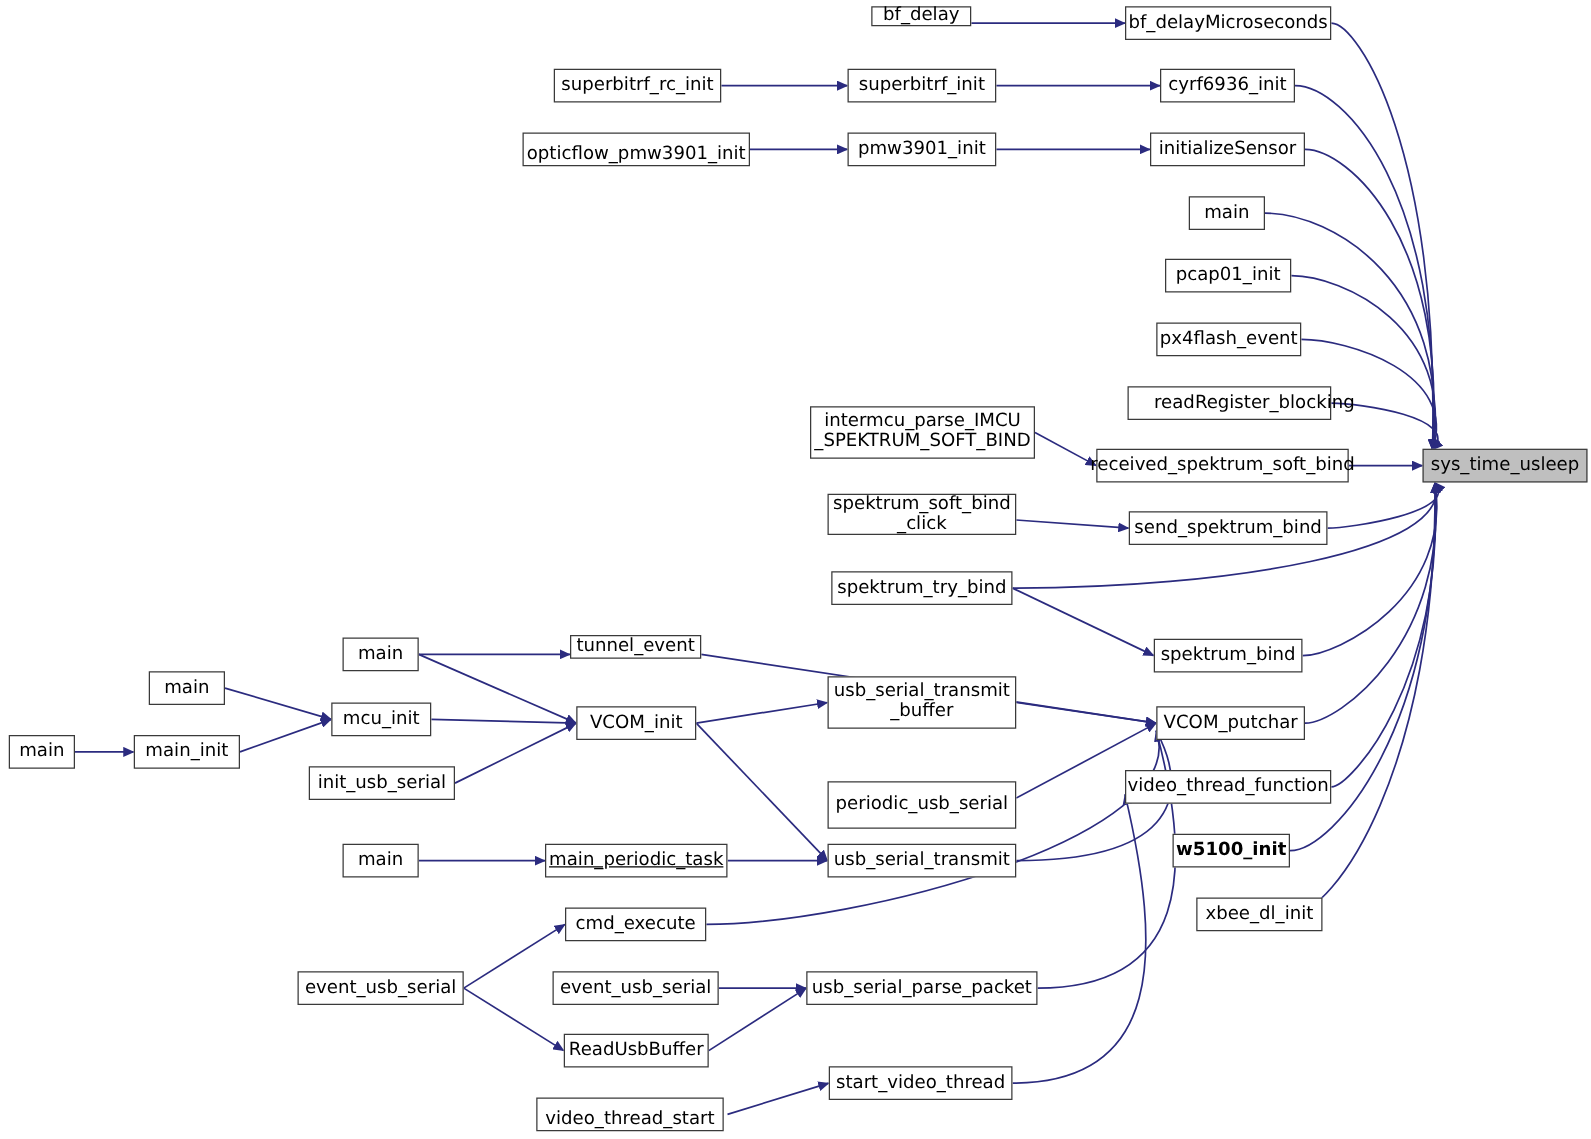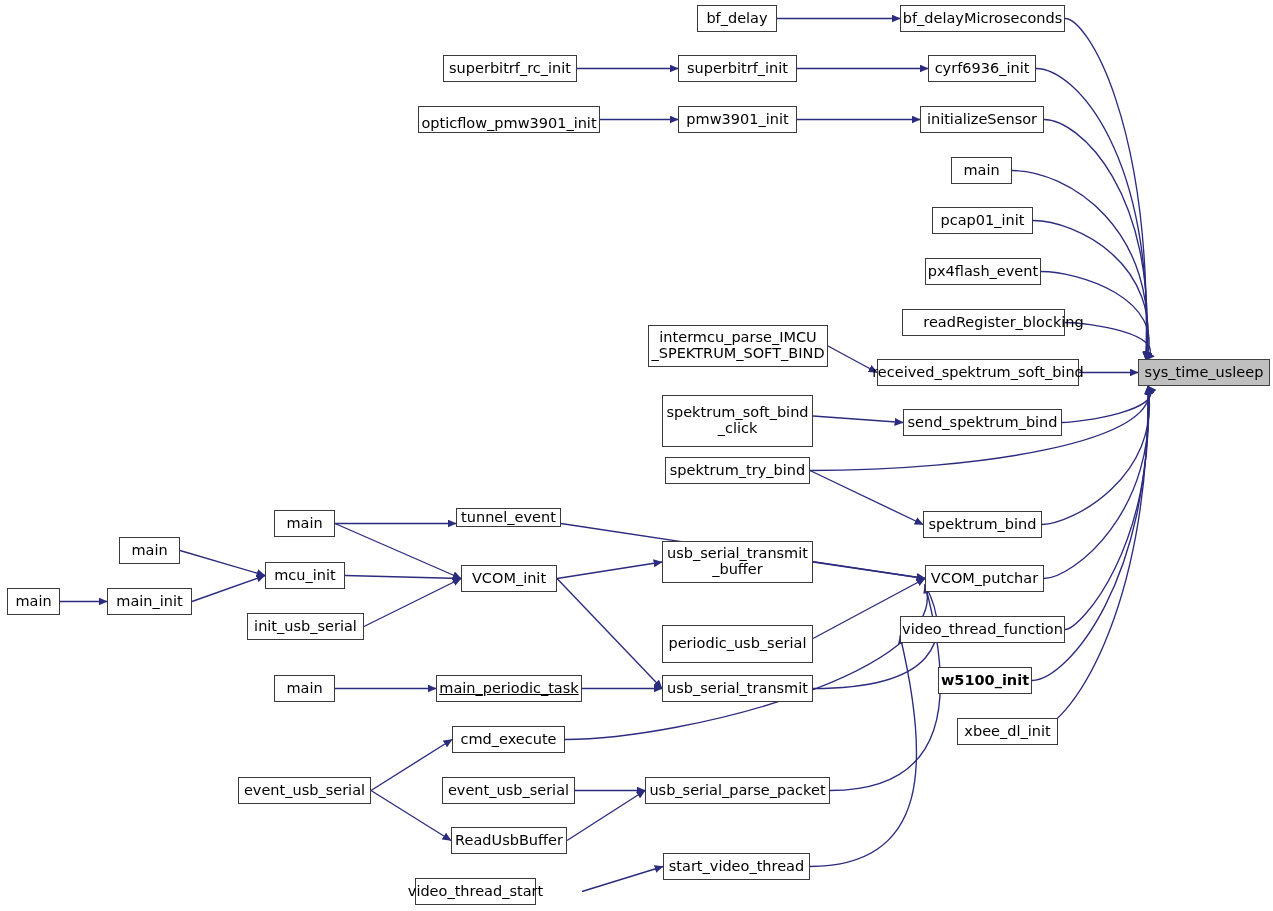--- a/index.html
+++ b/index.html
@@ -64,36 +64,36 @@
       <path d="M371,790.5 L452,739.5" fill="none" stroke="#2b2b7f" stroke-width="1.35" marker-end="url(#ah)"></path>
       <path d="M371,790.5 L451,840.5" fill="none" stroke="#2b2b7f" stroke-width="1.35" marker-end="url(#ah)"></path>
       <path d="M565,739.5 C685,739.5 955,669.75 925,584.5" fill="none" stroke="#2b2b7f" stroke-width="1.35" marker-end="url(#ah)"></path>
       <path d="M575,790.5 L645,790.5" fill="none" stroke="#2b2b7f" stroke-width="1.35" marker-end="url(#ah)"></path>
       <path d="M567,840.5 L645,790.5" fill="none" stroke="#2b2b7f" stroke-width="1.35" marker-end="url(#ah)"></path>
       <path d="M830,790.5 C950,790.5 955,697.8 925,584.5" fill="none" stroke="#2b2b7f" stroke-width="1.35" marker-end="url(#ah)"></path>
       <path d="M582,891.5 L663,866.5" fill="none" stroke="#2b2b7f" stroke-width="1.35" marker-end="url(#ah)"></path>
       <path d="M810,866.5 C930,866.5 930,762.55 900,635.5" fill="none" stroke="#2b2b7f" stroke-width="1.35" marker-end="url(#ah)"></path>
     </svg>
   <div id="nodes-layer">
-      <div class="node" style="left: 697px; top: 5px; width: 80px; height: 27px;"><span>bf_delay</span></div>
+      <div class="node" style="left: 697px; top: 5px; width: 80px; height: 16px;"><span>bf_delay</span></div>
       <div class="node" style="left: 900px; top: 5px; width: 165px; height: 27px;"><span>bf_delayMicroseconds</span></div>
       <div class="node" style="left: 443px; top: 55px; width: 134px; height: 27px;"><span>superbitrf_rc_init</span></div>
       <div class="node" style="left: 678px; top: 55px; width: 119px; height: 27px;"><span>superbitrf_init</span></div>
       <div class="node" style="left: 928px; top: 55px; width: 108px; height: 27px;"><span>cyrf6936_init</span></div>
       <div class="node" style="left: 418px; top: 106px; width: 182px; height: 27px; align-items: flex-end;"><span>opticflow_pmw3901_init</span></div>
       <div class="node" style="left: 678px; top: 106px; width: 119px; height: 27px;"><span>pmw3901_init</span></div>
       <div class="node" style="left: 920px; top: 106px; width: 124px; height: 27px;"><span>initializeSensor</span></div>
       <div class="node" style="left: 951px; top: 157px; width: 61px; height: 27px;"><span>main</span></div>
       <div class="node" style="left: 932px; top: 207px; width: 101px; height: 27px;"><span>pcap01_init</span></div>
       <div class="node" style="left: 925px; top: 258px; width: 116px; height: 27px;"><span>px4flash_event</span></div>
       <div class="node" style="left: 902px; top: 309px; width: 163px; height: 27px; padding-left: 40px;"><span>readRegister_blocking</span></div>
       <div class="node" style="left: 648px; top: 325px; width: 180px; height: 42px;"><span>intermcu_parse_IMCU<br>_SPEKTRUM_SOFT_BIND</span></div>
       <div class="node" style="left: 877px; top: 359px; width: 202px; height: 27px;"><span>received_spektrum_soft_bind</span></div>
       <div class="node hl" style="left: 1138px; top: 359px; width: 132px; height: 27px;"><span>sys_time_usleep</span></div>
-      <div class="node" style="left: 662px; top: 395px; width: 151px; height: 52px;"><span>spektrum_soft_bind<br>_click</span></div>
+      <div class="node" style="left: 662px; top: 395px; width: 151px; height: 33px;"><span>spektrum_soft_bind<br>_click</span></div>
       <div class="node" style="left: 903px; top: 409px; width: 159px; height: 27px;"><span>send_spektrum_bind</span></div>
       <div class="node" style="left: 665px; top: 457px; width: 145px; height: 27px;"><span>spektrum_try_bind</span></div>
       <div class="node" style="left: 923px; top: 511px; width: 119px; height: 27px;"><span>spektrum_bind</span></div>
       <div class="node" style="left: 274px; top: 510px; width: 61px; height: 27px;"><span>main</span></div>
       <div class="node" style="left: 456px; top: 508px; width: 105px; height: 19px;"><span>tunnel_event</span></div>
       <div class="node" style="left: 119px; top: 537px; width: 61px; height: 27px;"><span>main</span></div>
       <div class="node" style="left: 265px; top: 562px; width: 80px; height: 27px;"><span>mcu_init</span></div>
       <div class="node" style="left: 461px; top: 565px; width: 96px; height: 27px;"><span>VCOM_init</span></div>
       <div class="node" style="left: 662px; top: 541px; width: 151px; height: 42px;"><span>usb_serial_transmit<br>_buffer</span></div>
       <div class="node" style="left: 925px; top: 565px; width: 119px; height: 27px;"><span>VCOM_putchar</span></div>
@@ -106,15 +106,15 @@
       <div class="node" style="left: 274px; top: 675px; width: 61px; height: 27px;"><span>main</span></div>
       <div class="node" style="left: 436px; top: 675px; width: 146px; height: 27px; text-decoration: underline;"><span>main_periodic_task</span></div>
       <div class="node" style="left: 662px; top: 675px; width: 151px; height: 27px;"><span>usb_serial_transmit</span></div>
       <div class="node" style="left: 932px; top: 718px; width: 101px; height: 27px; margin-left: 25px;"><span>xbee_dl_init</span></div>
       <div class="node" style="left: 452px; top: 726px; width: 113px; height: 27px;"><span>cmd_execute</span></div>
       <div class="node" style="left: 238px; top: 777px; width: 133px; height: 27px;"><span>event_usb_serial</span></div>
       <div class="node" style="left: 442px; top: 777px; width: 133px; height: 27px;"><span>event_usb_serial</span></div>
       <div class="node" style="left: 645px; top: 777px; width: 185px; height: 27px;"><span>usb_serial_parse_packet</span></div>
       <div class="node" style="left: 451px; top: 827px; width: 116px; height: 27px;"><span>ReadUsbBuffer</span></div>
       <div class="node" style="left: 663px; top: 853px; width: 147px; height: 27px;"><span>start_video_thread</span></div>
-      <div class="node" style="left: 415px; top: 878px; width: 121px; height: 27px;"><span>video_thread_start</span></div>
+      <div class="node" style="left: 429px; top: 878px; width: 150px; height: 27px; align-items: flex-end;"><span>video_thread_start</span></div>
     </div>
 </div>
 
 </body></html>

